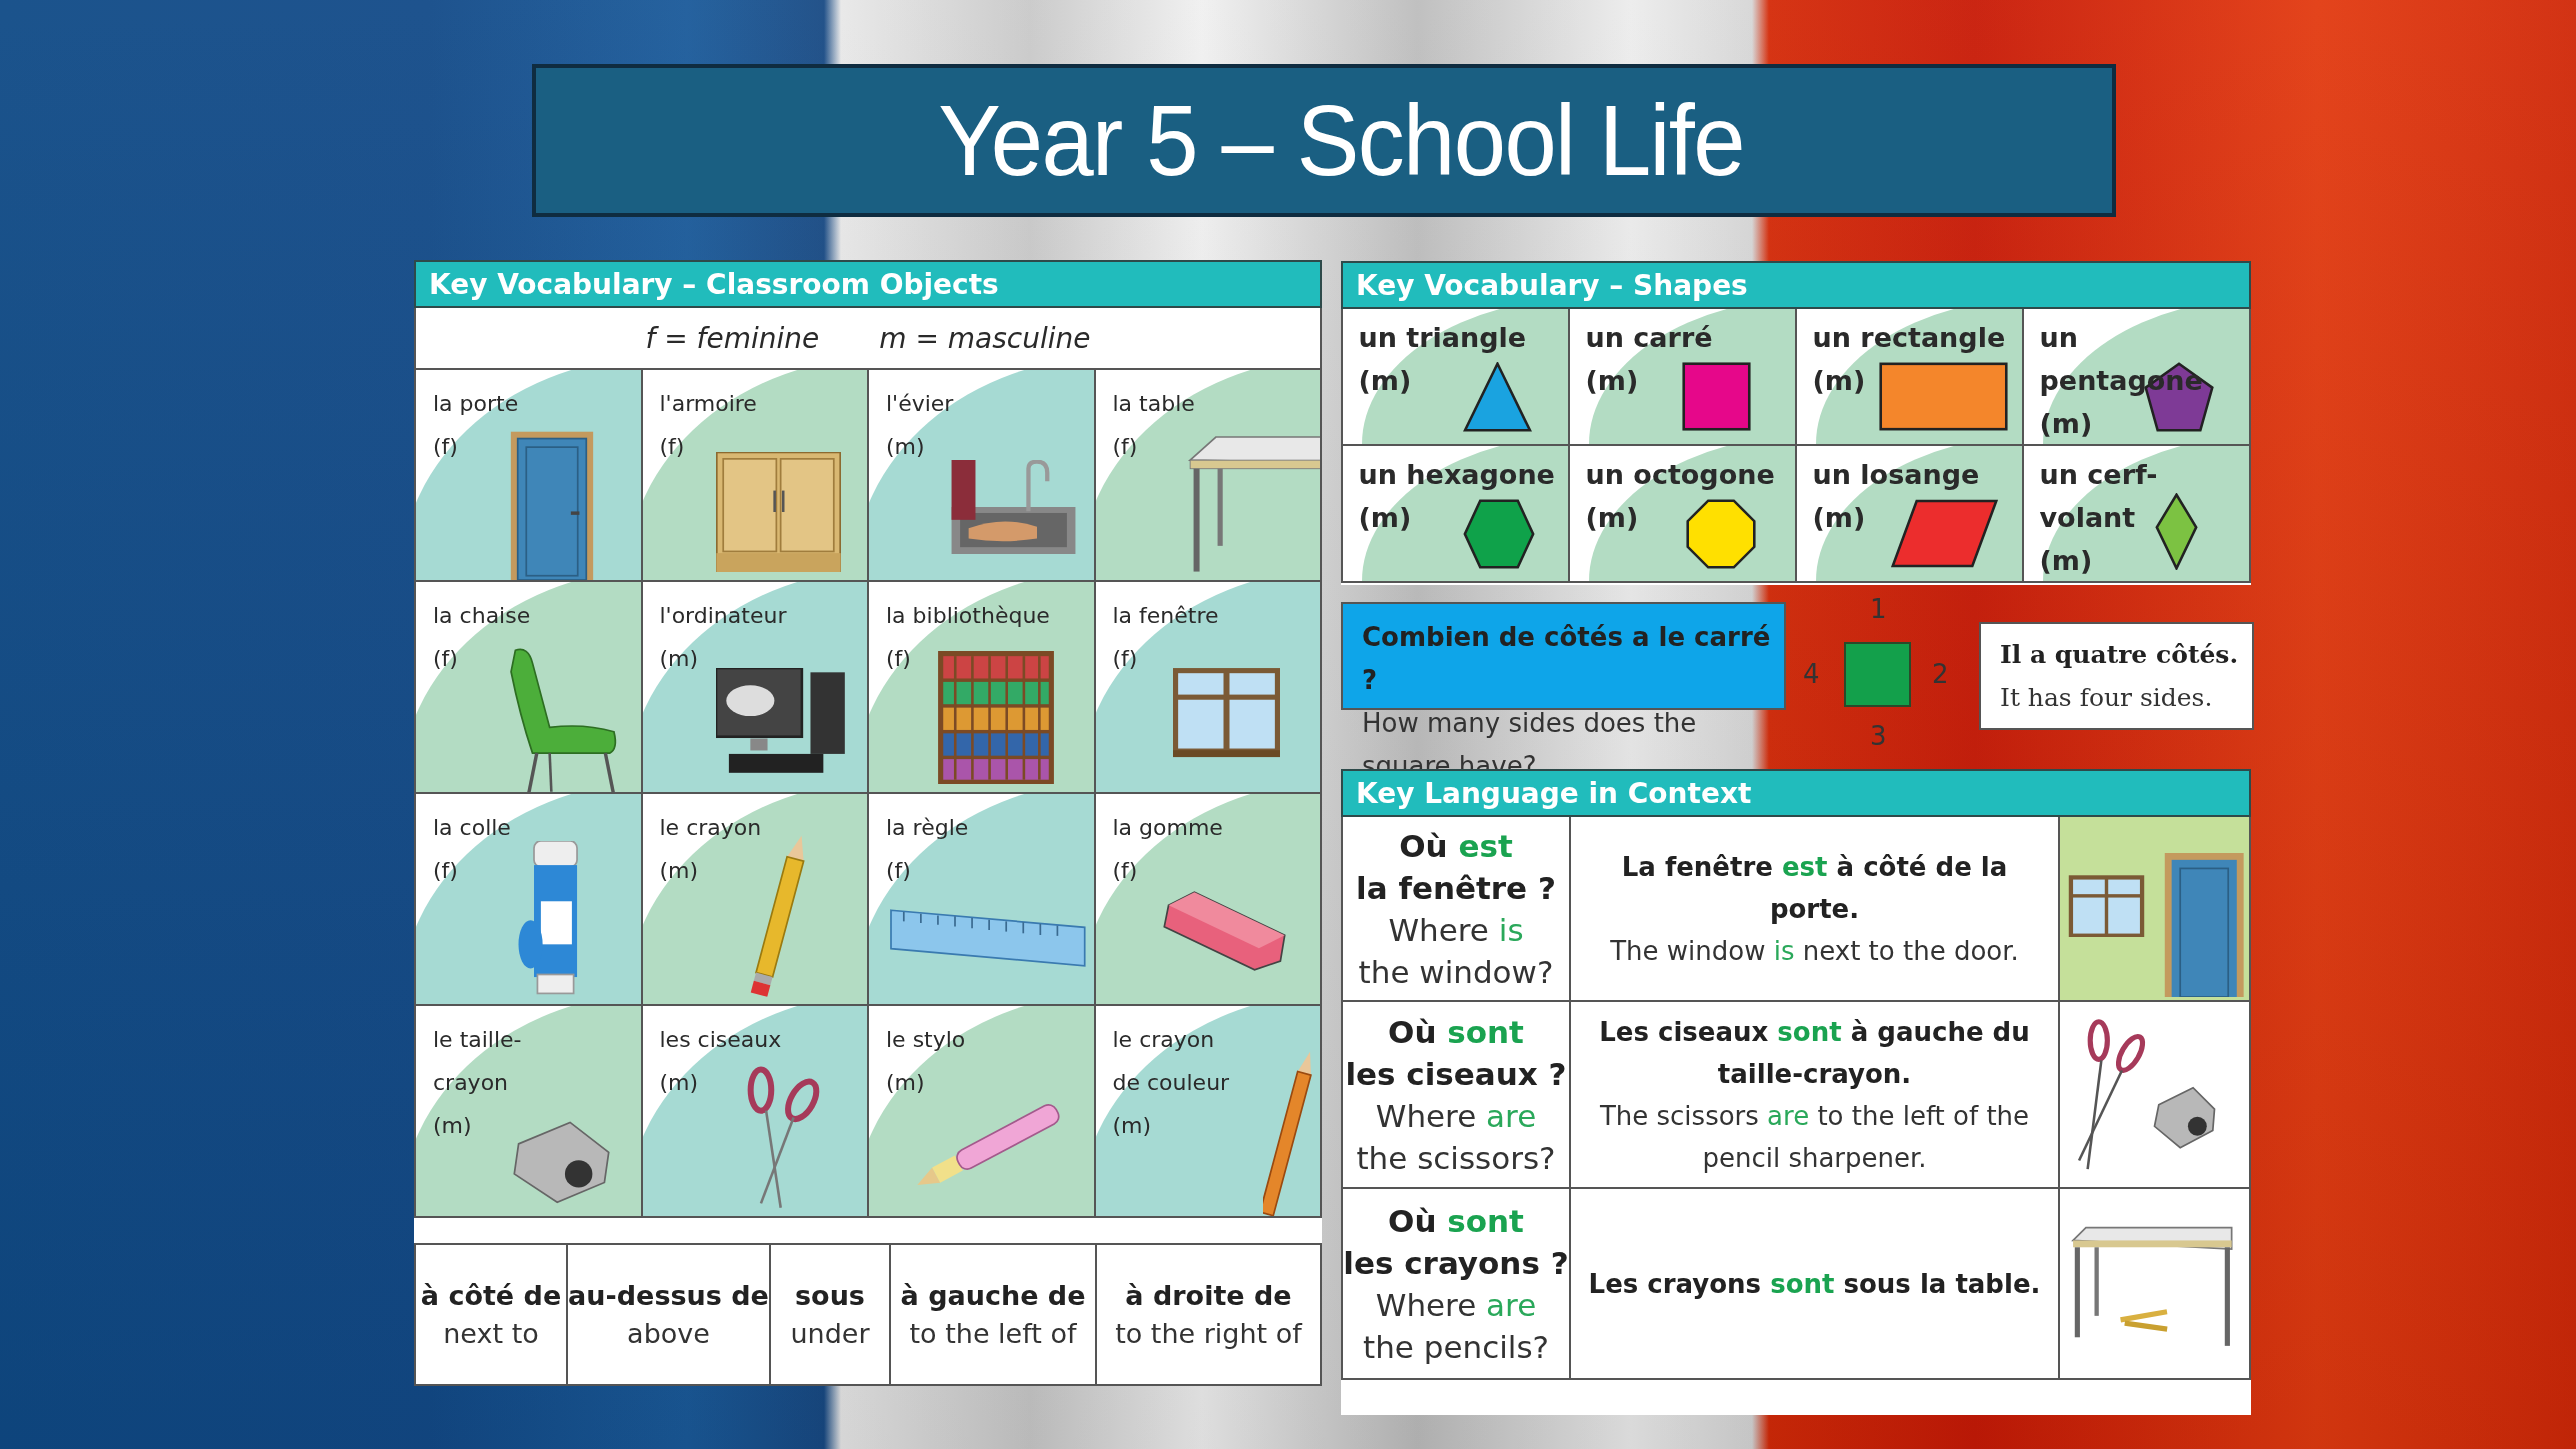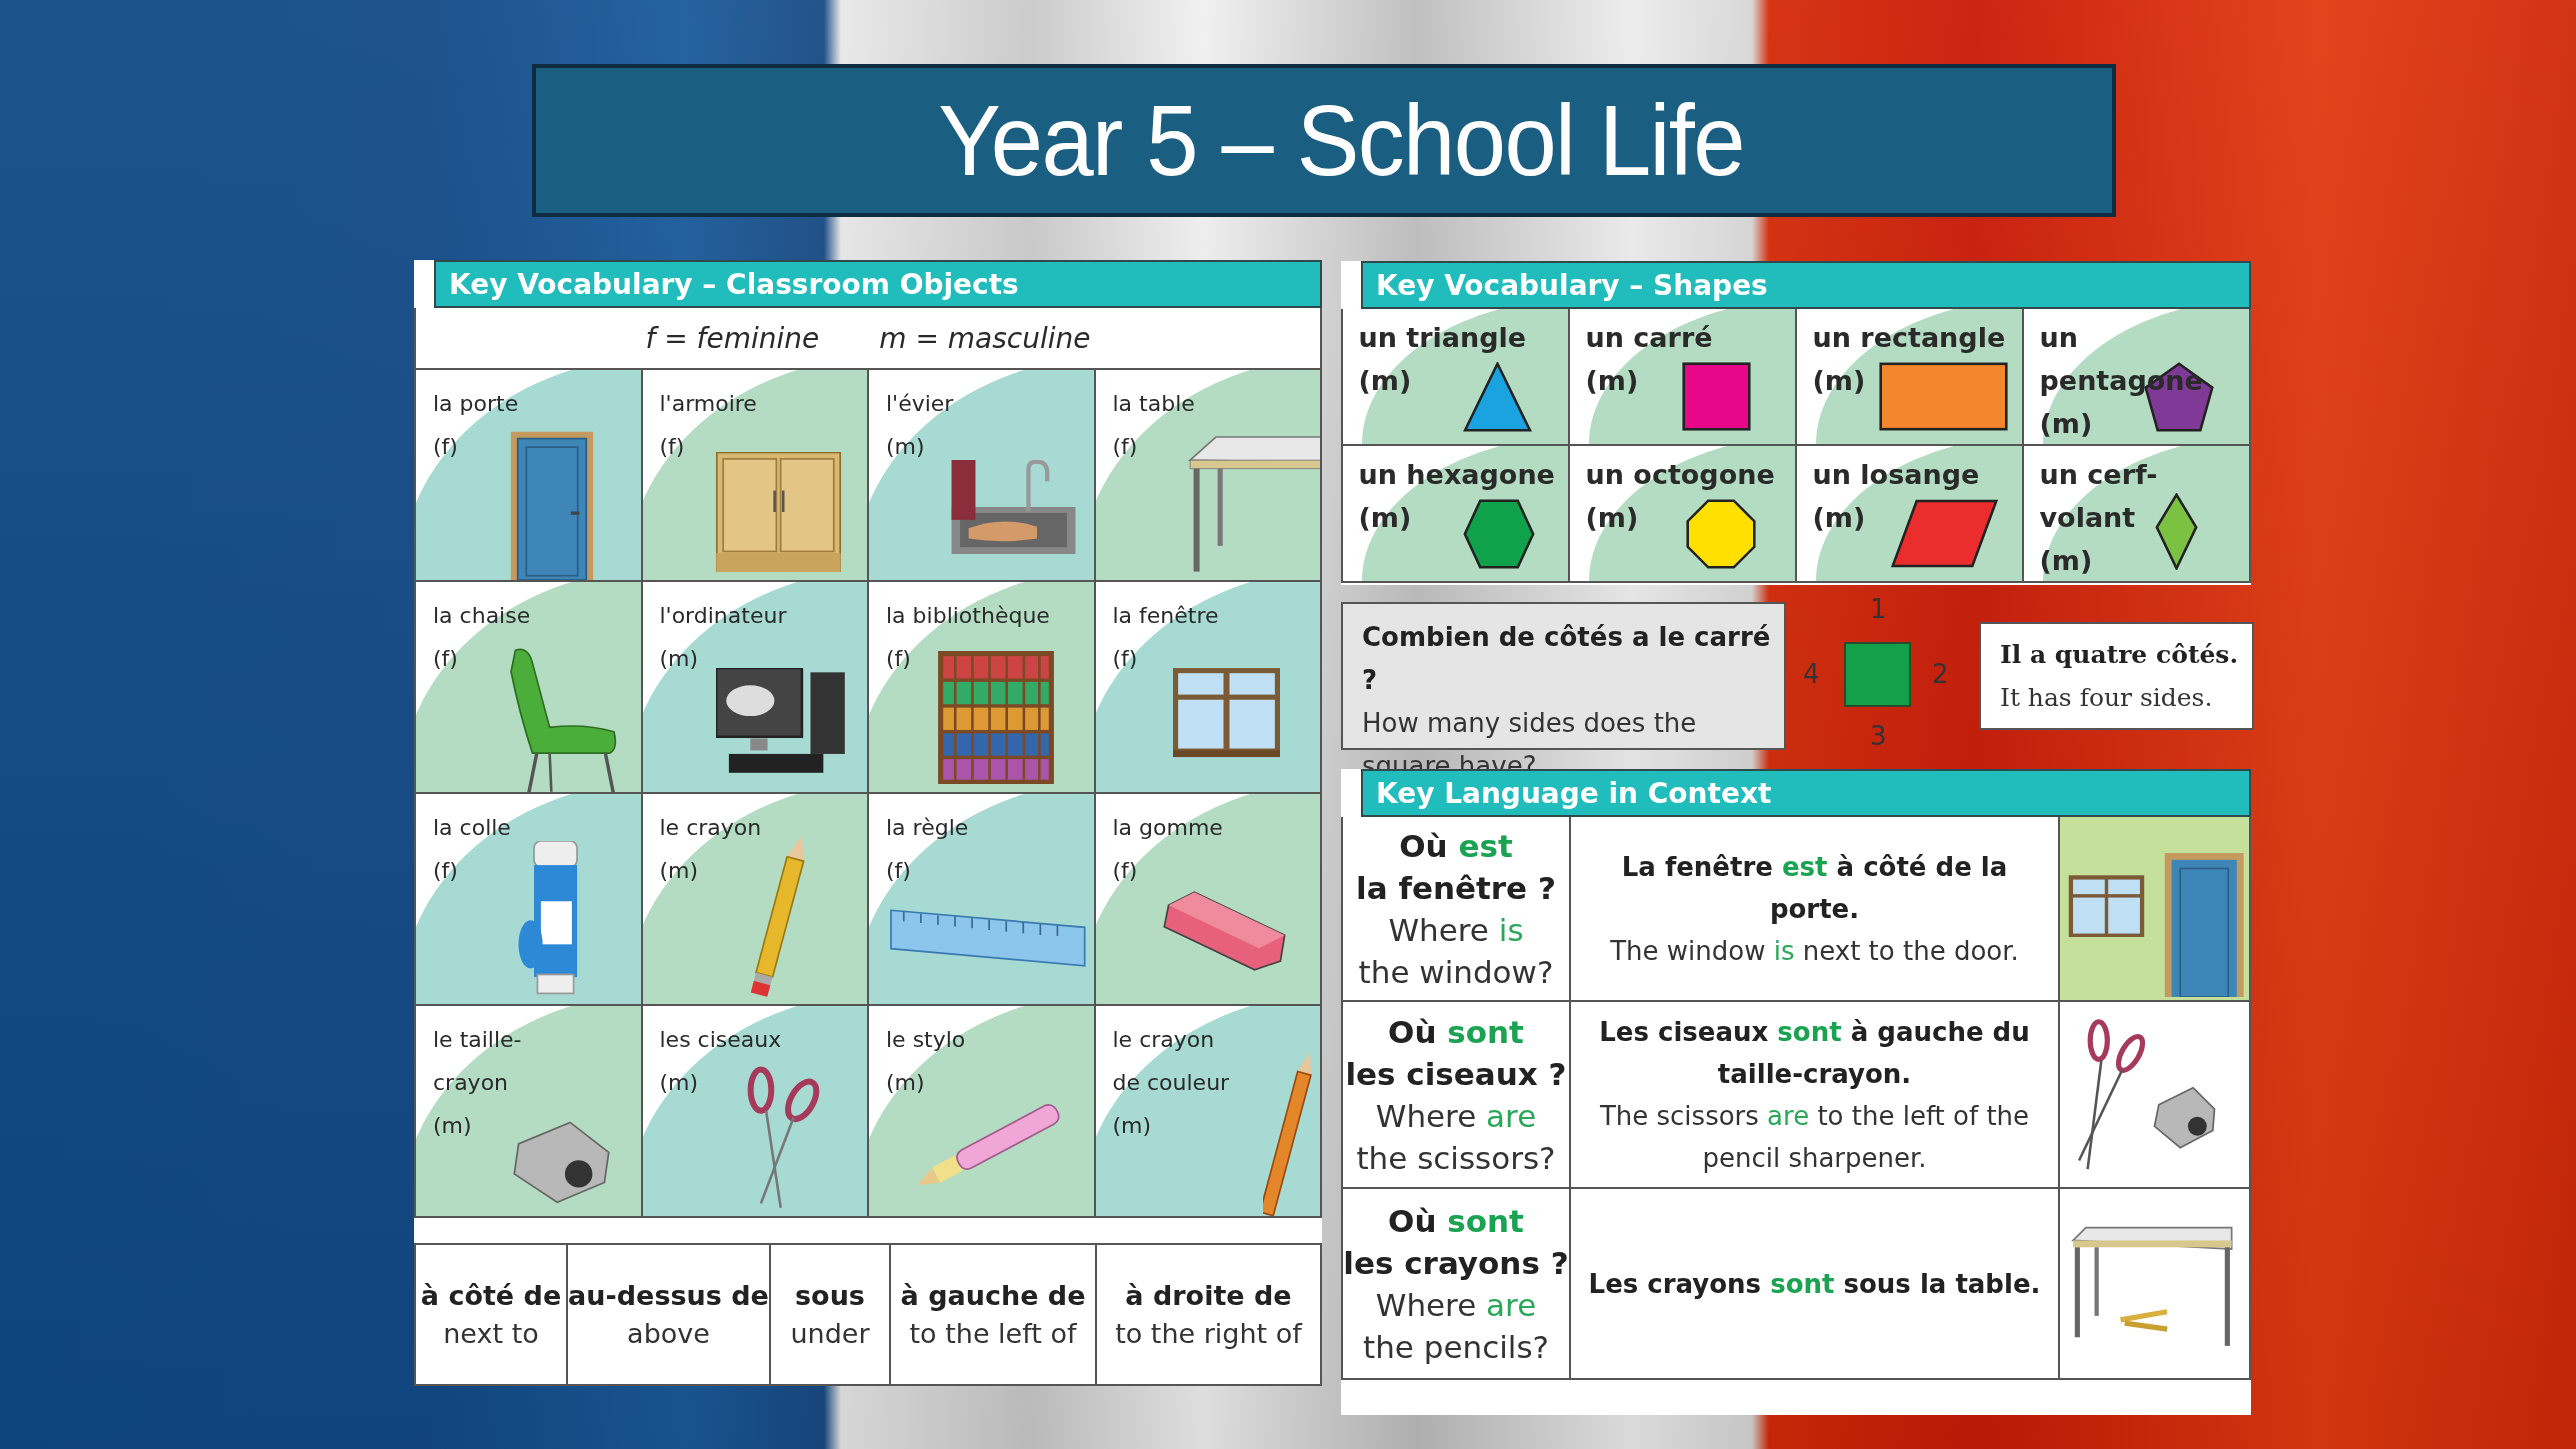--- a/index.html
+++ b/index.html
@@ -26,21 +26,20 @@
   .banner h1 {
     color: #ffffff; font-family: "Liberation Sans", sans-serif; font-weight: 400;
     font-size: 101px; letter-spacing: -1.7px; transform: scaleX(0.93);
   }
   .panel { position: absolute; background: #ffffff; }
   .ph {
     background: #21bcbc; color: #ffffff; font-family: "DejaVu Sans", sans-serif;
     font-weight: 700; font-size: 28px; padding-left: 13px;
     display: flex; align-items: center; border: 2.6px solid #2e4a4a;
     height: 48px;
-    margin-left: 20px;
   }
   .ink { color: #2a2a2a; font-family: "DejaVu Sans", sans-serif; }
 
   
   #left { left: 414px; top: 260px; width: 908px; height: 1124px; }
   .legend-row {
     height: 62px; display: flex; align-items: center; justify-content: center;
     gap: 60px; font-size: 28px; border-left: 2.6px solid #555; border-right: 2.6px solid #555;
     border-bottom: 2.6px solid #555;
   }
@@ -70,21 +69,21 @@
   .prep:last-child { border-right: none; }
   .prep .fr { font-weight: 700; font-size: 27px; color: #222; }
   .prep .en { font-size: 27px; color: #333; }
 
   
   #shapes { left: 1341px; top: 261px; width: 910px; height: 324px; }
   .shape-grid { display: grid; grid-template-columns: repeat(4, 1fr); grid-template-rows: repeat(2, 137px); border-left: 2.6px solid #555; font-weight: bold; }
   .shape-grid .card .swoosh { background: #b3dcc3; width: 223px; height: 146px; }
   .shape-grid .card .txt { font-size: 27px; line-height: 43px; padding: 6.9px 0 0 15.5px; }
 
-  #question { position: absolute; left: 1341px; top: 602px; width: 445px; height: 148px; background: #e5e5e5; border: 2.6px solid #555; padding: 12px 0 0 19px; }
+  #question { position: absolute; left: 1341px; top: 602px; width: 445px; height: 108px; background: #0ea5e9; border: 2.6px solid #555; padding: 12px 0 0 19px; }
   #question .q-fr { font-weight: 700; font-size: 26px; color: #222; line-height: 43px; }
   #question .q-en { font-size: 26px; color: #333; line-height: 43px; width: 404px; }
   .side-num { position: absolute; font-size: 26px; color: #333; }
   #green-square { position: absolute; left: 1844px; top: 642px; width: 67px; height: 65px; background: #13a04b; border: 2.6px solid #2a4a2a; }
   #answer { position: absolute; left: 1979px; top: 622px; width: 275px; height: 108px; background: #fff; border: 2.6px solid #555; padding: 8.6px 0 0 19px; }
   #answer .a-fr { font-family: "DejaVu Serif", serif; font-weight: 700; font-size: 25px; color: #222; line-height: 43px; }
   #answer .a-en { font-family: "DejaVu Serif", serif; font-size: 25px; color: #333; line-height: 43px; }
 
   #context { left: 1341px; top: 769px; width: 910px; height: 646px; }
   .ctx-row { display: grid; grid-template-columns: 228px 489px 1fr; border-left: 2.6px solid #555; }

